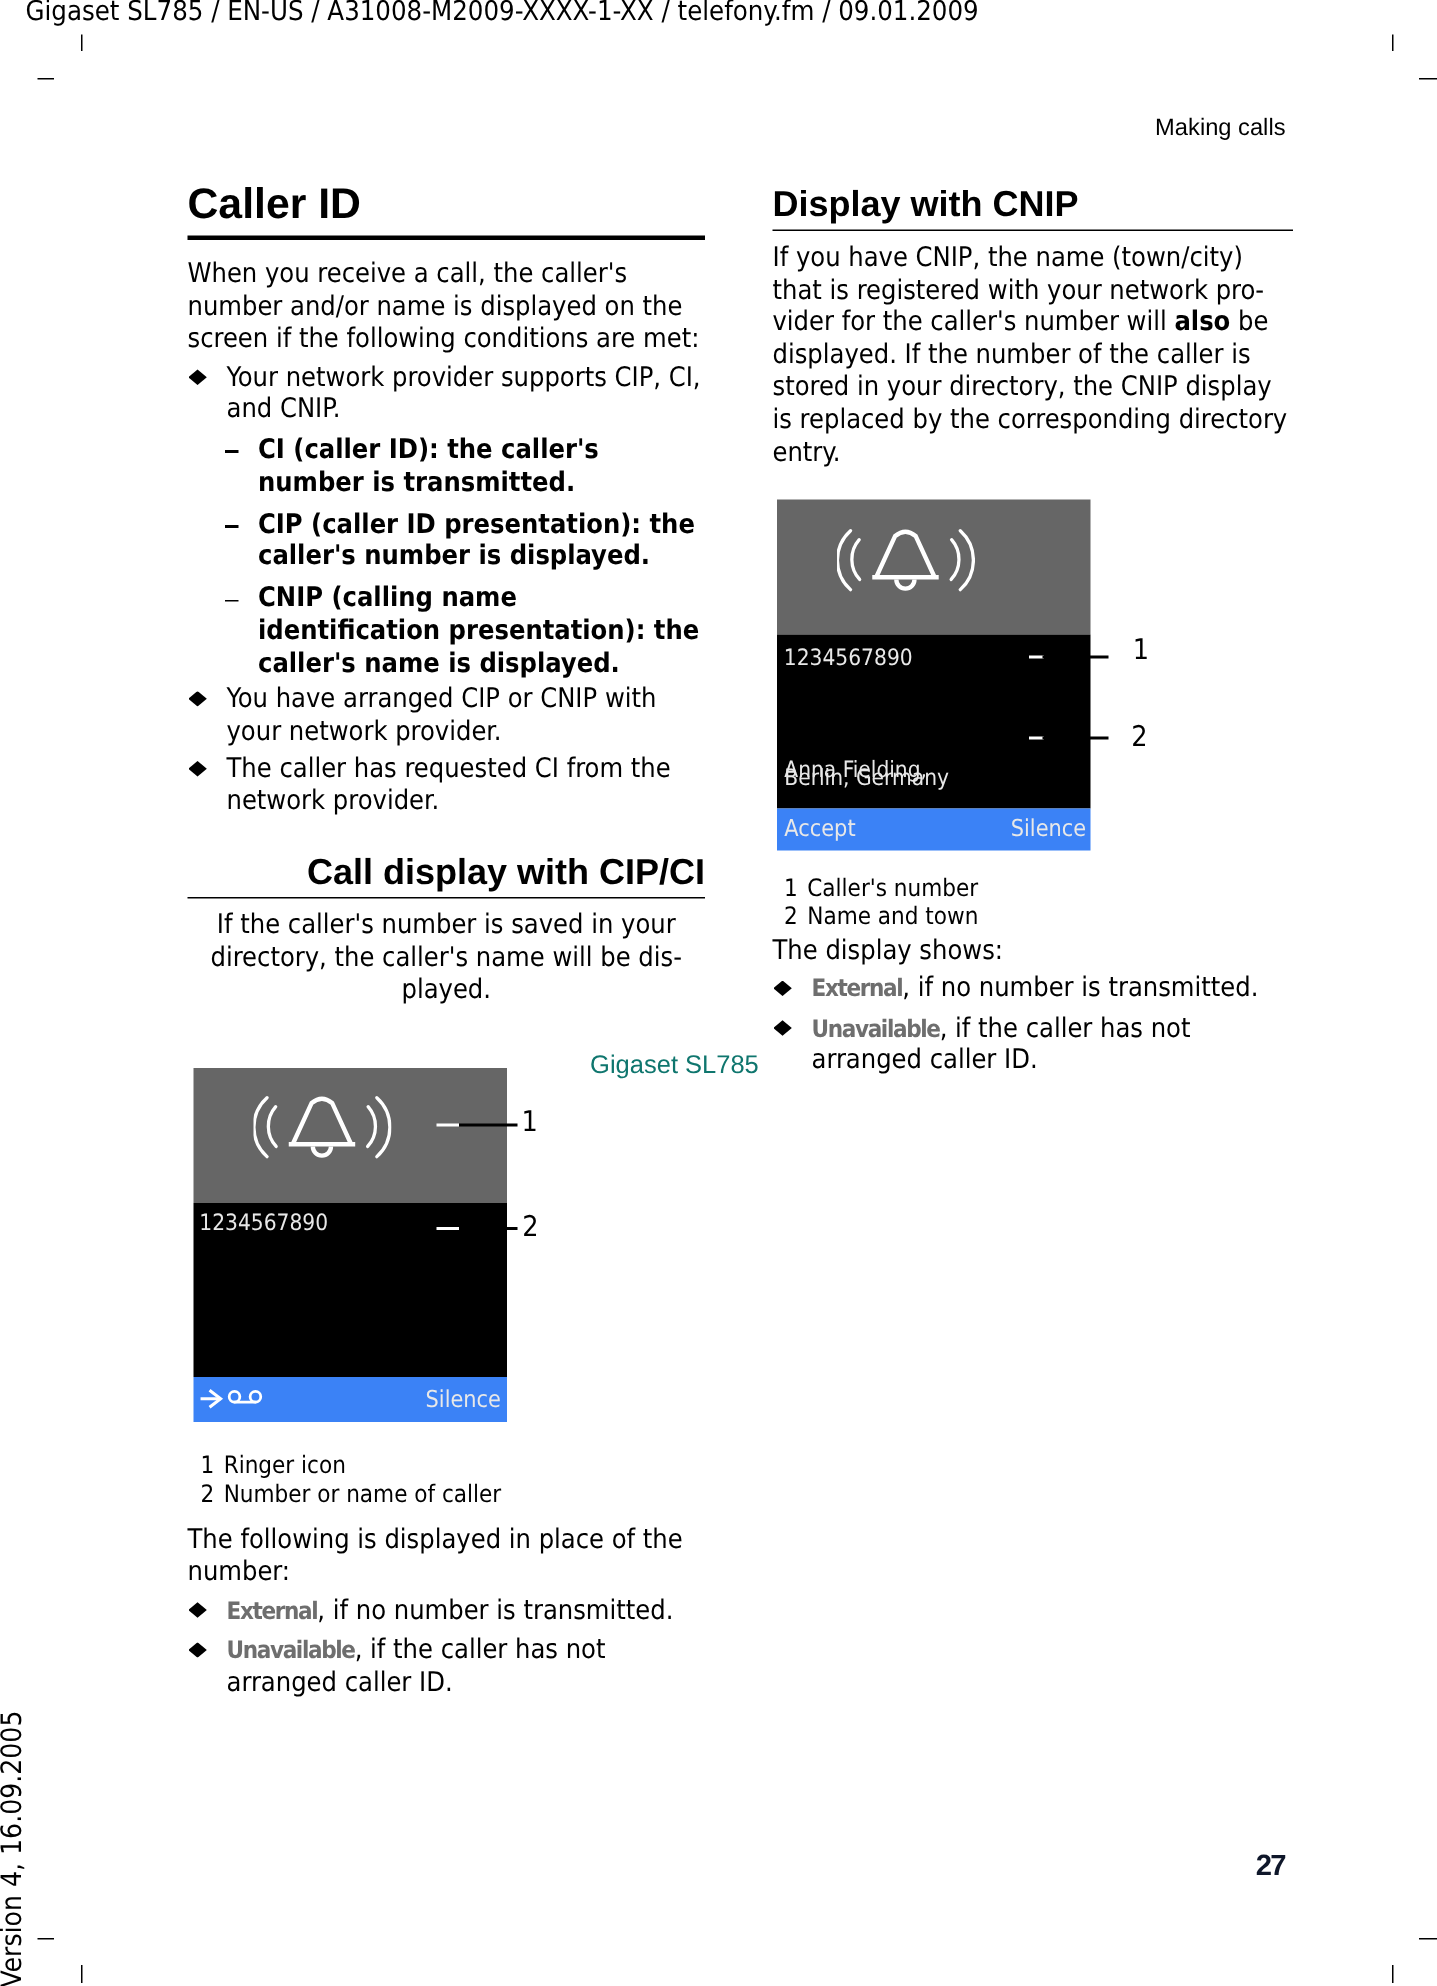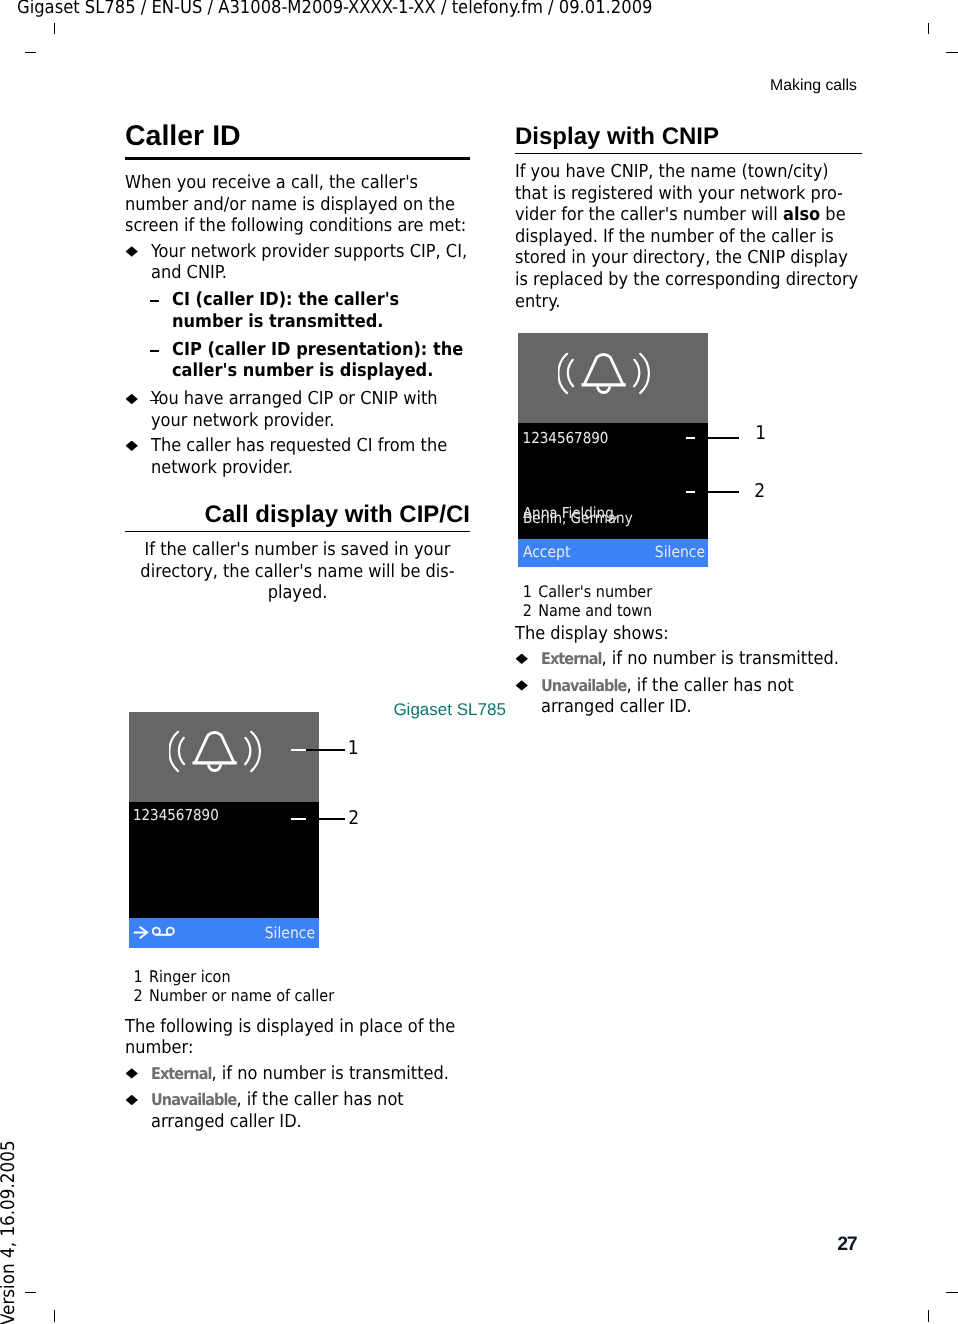--- a/index.html
+++ b/index.html
@@ -35,21 +35,21 @@
 
   p.bt{margin:0;font-size:18px;line-height:21.6px;color:#000;}
   ul.b1{list-style:none;margin:0;padding:0;}
   ul.b1>li{position:relative;padding-left:26px;font-size:18px;line-height:21.6px;margin:0;}
   ul.b1>li .dia{position:absolute;left:0.5px;top:5.5px;width:12.4px;height:10.4px;background:#000;
                 clip-path:polygon(50% 0%, 100% 50%, 50% 100%, 0% 50%);}
   ul.b2{list-style:none;margin:0;padding:0 0 0 26px;}
   ul.b2>li{position:relative;padding-left:21px;font-size:18px;line-height:21.6px;margin:0;font-weight:bold;}
   ul.b2>li .dsh{position:absolute;left:-1.5px;top:11.5px;width:9.8px;height:1.4px;background:#000;}
   .term{font-weight:bold;color:#6e6e6e;font-size:16px;letter-spacing:-0.9px;line-height:1px;}
-  .screen{position:absolute;width:190px;}
+  .screen{position:absolute;width:209px;}
   .scr-top{background:#666666;height:91px;position:relative;}
   .scr-mid{background:#000000;position:relative;}
   .scr-bot{background:#3b82f6;position:relative;}
   .scr-num{position:absolute;color:#e8e8e8;font-size:15px;}
   .sk{position:absolute;color:#e8e8e8;font-size:15.5px;}
   .callout{position:absolute;height:1.5px;background:#000;}
   .callout-in{position:absolute;height:1.5px;background:#fff;}
   .conum{position:absolute;font-size:19px;color:#000;font-family:"DejaVu Sans Condensed","DejaVu Sans",sans-serif;}
   .devlabel{position:absolute;font-family:"Liberation Sans",sans-serif;font-size:17px;color:#0f766e;margin-left:46px;}
   .legend{position:absolute;font-size:16px;line-height:19.4px;color:#000;}
@@ -80,21 +80,21 @@
     <h1 class="h1">Caller ID</h1>
     <p class="bt" style="margin-top:12px;">When you receive a call, the caller's number and/or name is displayed on the screen if the following conditions are met:</p>
 
     <ul class="b1" style="margin-top:4px;">
       <li>
         <span class="dia"></span>
         <span>Your network provider supports CIP, CI, and CNIP.</span>
         <ul class="b2" style="margin-left:-26px;margin-top:5px;">
           <li><span class="dsh"></span><span>CI (caller ID): the caller's number is transmitted.</span></li>
           <li style="margin-top:6.5px;"><span class="dsh"></span><span>CIP (caller ID presentation): the caller's number is displayed.</span></li>
-          <li style="margin-top:6.5px;"><span class="dsh"></span></li>
+          <li style="margin-top:6.5px;"><span class="dsh"></span><span>CNIP (calling name identification presentation): the caller's name is displayed.</span></li>
         </ul>
       </li>
       <li style="margin-top:2px;">
         <span class="dia"></span>
         <span>You have arranged CIP or CNIP with your network provider.</span>
       </li>
       <li style="margin-top:3.5px;">
         <span class="dia"></span>
         <span>The caller has requested CI from the network provider.</span>
       </li>

